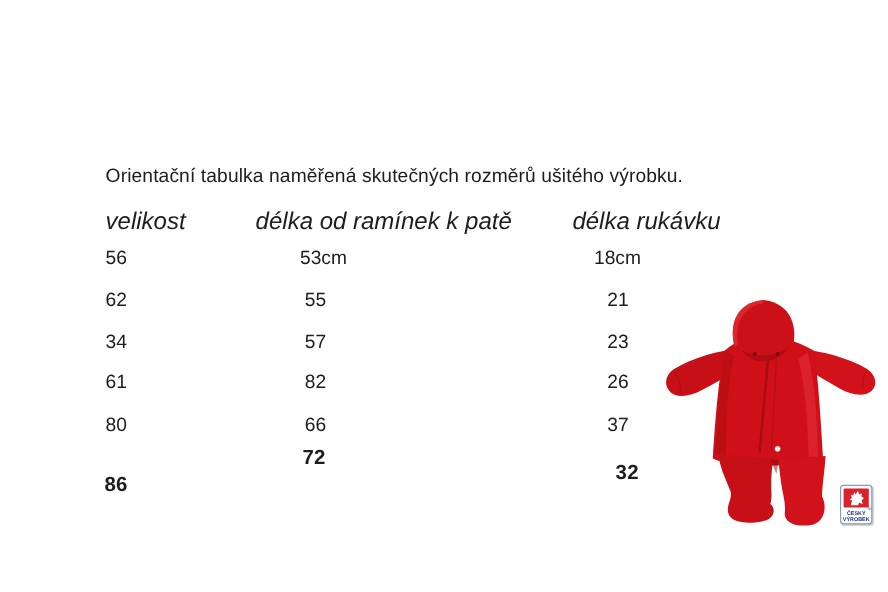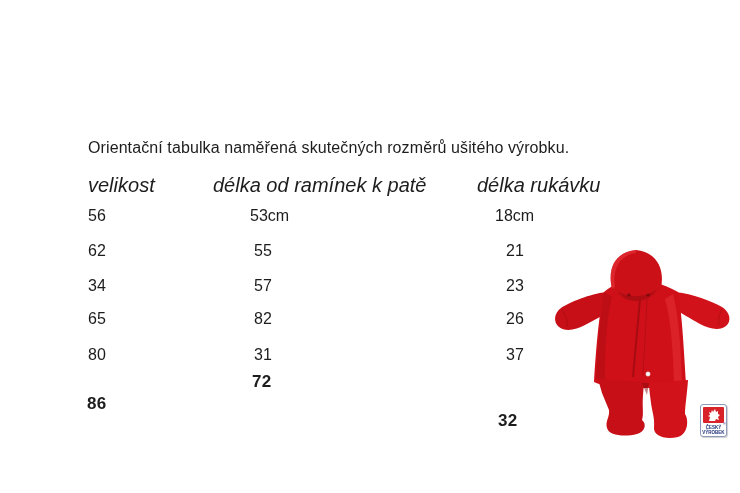--- a/index.html
+++ b/index.html
@@ -20,21 +20,21 @@
   .row.first .c2{left:227px;}
   .row.first .c3{left:495px;}
   .row.r1{top:207px;}
   .row.r2{top:242px;}
   .row.r3{top:277px;}
   .row.r4{top:310px;}
   .row.r5{top:346px;}
   .row.r6{top:379px;font-size:17px;font-weight:700;letter-spacing:0.2px;}
   .row.r6 .c1{left:87px;top:15px;}
   .row.r6 .c2{left:229px;top:-7px;}
-  .row.r6 .c3{left:498px;top:5px;margin-top:27px;}
+  .row.r6 .c3{left:513px;top:5px;}
   .photo{left:552px;top:243px;width:185px;height:200px;}
   .badge{
     left:700px;top:404px;width:27px;height:33px;background:#ffffff;
     border:1px solid #8d99b8;border-radius:3px;box-sizing:border-box;
     box-shadow:1px 1px 1px rgba(120,120,130,0.35);
   }
   .badge .emblem{
     position:absolute;left:2px;top:2px;width:21px;height:16px;background:#d8232a;border-radius:1px;
   }
   .badge .reg{
@@ -63,27 +63,27 @@
   <span class="c1">62</span>
   <span class="c2">55</span>
   <span class="c3">21</span>
 </div>
 <div class="abs row r3">
   <span class="c1">34</span>
   <span class="c2">57</span>
   <span class="c3">23</span>
 </div>
 <div class="abs row r4">
-  <span class="c1">65</span>
+  <span class="c1">61</span>
   <span class="c2">82</span>
   <span class="c3">26</span>
 </div>
 <div class="abs row r5">
   <span class="c1">80</span>
-  <span class="c2">31</span>
+  <span class="c2">66</span>
   <span class="c3">37</span>
 </div>
 <div class="abs row r6">
   <span class="c1">86</span>
   <span class="c2">72</span>
   <span class="c3">32</span>
 </div>
 
 <div class="abs photo">
   <svg width="185" height="200" viewBox="0 0 185 200" xmlns="http://www.w3.org/2000/svg">

